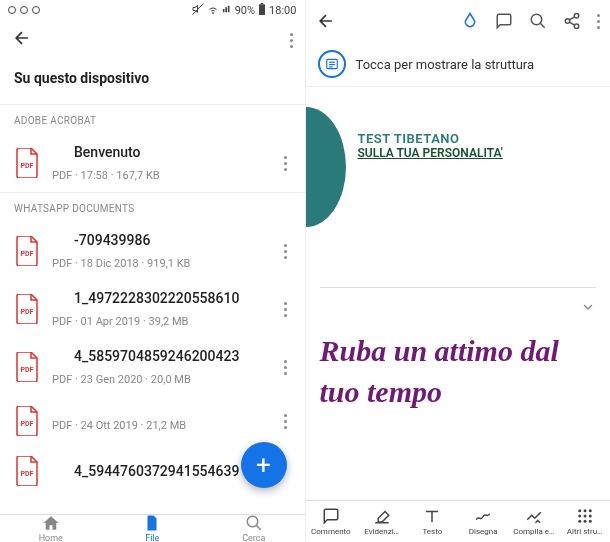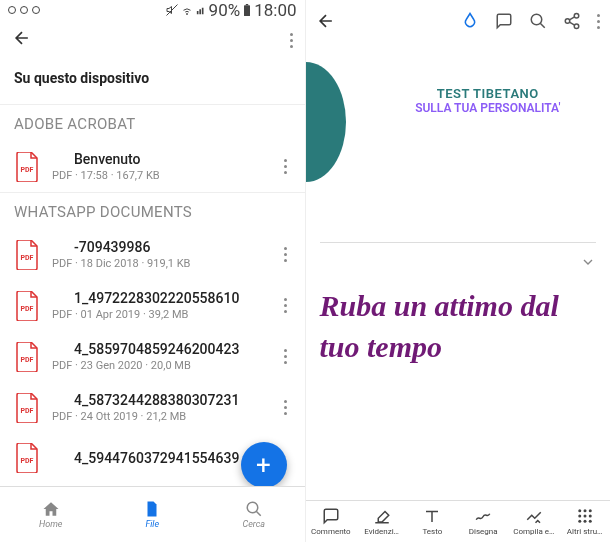--- a/index.html
+++ b/index.html
@@ -1,64 +1,64 @@
 <!DOCTYPE html>
 <html><head>
 <meta charset="utf-8">
 <style>
 * { margin: 0; padding: 0; box-sizing: border-box; font-family: -apple-system, Roboto, sans-serif; }
 body { display: flex; width: 610px; height: 542px; background: #fff; overflow: hidden; }
 .pane { flex: 1; display: flex; flex-direction: column; background: #fff; position: relative; }
 .pane-left { border-right: 1px solid #eee; }
 
 
-.status-bar { height: 20px; display: flex; align-items: center; justify-content: space-between; padding: 0 8px; font-size: 17px; color: #444; }
+.status-bar { height: 20px; display: flex; align-items: center; justify-content: space-between; padding: 0 8px; font-size: 11px; color: #444; }
 .status-left { display: flex; gap: 4px; }
 .status-right { display: flex; align-items: center; gap: 3px; }
 .status-dot { width: 8px; height: 8px; border: 1.5px solid #444; border-radius: 50%; }
 
 
 .topbar { height: 40px; display: flex; align-items: center; justify-content: space-between; padding: 0 12px; }
 .back { font-size: 20px; color: #333; }
 .dots-v { display: flex; flex-direction: column; gap: 3px; }
 .dots-v span { width: 3px; height: 3px; background: #888; border-radius: 50%; }
 
 .title { font-size: 14px; font-weight: 700; padding: 10px 14px 18px; color: #222; }
 
-.section { font-size: 15px; color: #888; letter-spacing: 0.3px; padding: 10px 14px 8px; border-top: 1px solid #eee; }
+.section { font-size: 10px; color: #888; letter-spacing: 0.3px; padding: 10px 14px 8px; border-top: 1px solid #eee; }
 
 .file-row { display: flex; align-items: center; padding: 10px 12px 10px 14px; gap: 12px; }
 .pdf-icon { width: 26px; height: 30px; position: relative; flex-shrink: 0; }
 .pdf-icon svg { width: 100%; height: 100%; }
 .file-info { flex: 1; min-width: 0; }
 .file-name { font-size: 14px; color: #222; font-weight: 500; white-space: nowrap; overflow: hidden; text-overflow: ellipsis; margin-left: 22px; }
-.file-meta { font-size: 11px; color: #888; margin-top: 2px; }
+.file-meta { font-size: 11px; color: #888; margin-top: 9px; }
 .file-more { padding: 6px; }
 
 .fab { position: absolute; right: 18px; bottom: 54px; width: 46px; height: 46px; border-radius: 50%; background: #1473e6; display: flex; align-items: center; justify-content: center; color: #fff; font-size: 26px; box-shadow: 0 3px 8px rgba(0,0,0,0.3); }
 
-.bottom-nav { height: 56px; border-top: 1px solid #ddd; display: flex; position: absolute; bottom: 0; left: 0; right: 0; background: #fff; font-style: italic; }
+.bottom-nav { height: 28px; border-top: 1px solid #ddd; display: flex; position: absolute; bottom: 0; left: 0; right: 0; background: #fff; }
 .nav-item { flex: 1; display: flex; flex-direction: column; align-items: center; justify-content: center; gap: 1px; color: #888; font-size: 9px; }
 .nav-item.active { color: #1473e6; }
 .nav-icon { width: 18px; height: 18px; }
 
 
 .r-topbar { height: 42px; display: flex; align-items: center; padding: 0 10px; gap: 16px; }
 .r-topbar .spacer { flex: 1; }
 .r-icon { color: #555; display: flex; align-items: center; justify-content: center; }
 
 .struct-bar { display: flex; align-items: center; padding: 8px 12px; gap: 10px; border-bottom: 1px solid #eee; }
 .struct-circle { width: 28px; height: 28px; border-radius: 50%; border: 2px solid #1473e6; display: flex; align-items: center; justify-content: center; }
 .struct-text { font-size: 13px; color: #333; }
 
 .doc-area { flex: 1; position: relative; overflow: hidden; }
 .teal-shape { position: absolute; left: -40px; top: 20px; width: 80px; height: 120px; background: #2a7a7a; border-radius: 50%; }
-.doc-title { position: absolute; top: 44px; left: 70px; right: 10px; text-align: center; }
+.doc-title { position: absolute; top: 44px; left: 52px; right: 10px; }
 .doc-title .t1 { font-size: 13px; color: #2a7a7a; font-weight: 600; letter-spacing: 0.5px; }
-.doc-title .t2 { font-size: 12px; color: #8b5cf6; font-weight: 600; }
+.doc-title .t2 { font-size: 12px; color: #14532d; font-weight: 600; text-decoration: underline; }
 .divider { position: absolute; top: 200px; left: 14px; right: 14px; height: 1px; background: #ddd; }
 .chev-down { position: absolute; top: 212px; right: 14px; color: #888; }
 .big-text { position: absolute; top: 244px; left: 14px; right: 14px; font-size: 30px; font-style: italic; font-weight: 600; color: #701a75; line-height: 1.35; font-family: Liberation Serif, serif; }
 
 .tool-bar { height: 42px; border-top: 1px solid #ddd; display: flex; align-items: center; position: absolute; bottom: 0; left: 0; right: 0; background: #fff; }
 .tool-item { flex: 1; display: flex; flex-direction: column; align-items: center; gap: 2px; color: #444; font-size: 8px; min-width: 0; }
 .tool-item span:last-child { white-space: nowrap; overflow: hidden; text-overflow: ellipsis; max-width: 100%; }
 .tool-icon { width: 18px; height: 18px; }
 
 .file-list { flex: 1; overflow: hidden; padding-bottom: 44px; }
@@ -186,21 +186,20 @@
           <span></span>
         </span>
     </div>
     <div class="file-row">
       <span class="pdf-icon"><svg viewBox="0 0 24 30">
             <path d="M4 0h12l6 6v22a2 2 0 01-2 2H4a2 2 0 01-2-2V2a2 2 0 012-2z" fill="#fff" stroke="#d33" stroke-width="1.5"></path>
             <path d="M16 0v6h6" fill="none" stroke="#d33" stroke-width="1.5"></path>
             <text x="12" y="20" font-size="7" fill="#d33" text-anchor="middle" font-weight="bold">PDF</text>
           </svg></span>
       <div class="file-info">
-        <div class="file-name">4_5873244288380307231</div>
         <div class="file-meta">PDF  ·  24 Ott 2019  ·  21,2 MB</div>
       </div>
       <span class="dots-v file-more">
           <span></span>
           <span></span>
           <span></span>
         </span>
     </div>
     <div class="file-row">
       <span class="pdf-icon"><svg viewBox="0 0 24 30">
@@ -271,20 +270,31 @@
           <path d="M8.6 10.6l6.8-4M8.6 13.4l6.8 4"></path>
         </svg>
       </span>
     <span class="dots-v">
         <span></span>
         <span></span>
         <span></span>
       </span>
   </div>
 
+  <div class="struct-bar">
+    <span class="struct-circle">
+        <svg width="14" height="14" viewBox="0 0 24 24" fill="none" stroke="#1473e6" stroke-width="2">
+          <rect x="3" y="4" width="18" height="16" rx="2"></rect>
+          <line x1="7" y1="9" x2="17" y2="9"></line>
+          <line x1="7" y1="13" x2="17" y2="13"></line>
+          <line x1="7" y1="17" x2="13" y2="17"></line>
+        </svg>
+      </span>
+    <span class="struct-text">Tocca per mostrare la struttura</span>
+  </div>
 
   <div class="doc-area">
     <div class="teal-shape"></div>
     <div class="doc-title">
       <div class="t1">TEST TIBETANO</div>
       <div class="t2">SULLA TUA PERSONALITA'</div>
     </div>
     <div class="divider"></div>
     <span class="chev-down"><svg width="16" height="16" viewBox="0 0 24 24" fill="none" stroke="#888" stroke-width="2">
           <path d="M6 9l6 6 6-6"></path>

